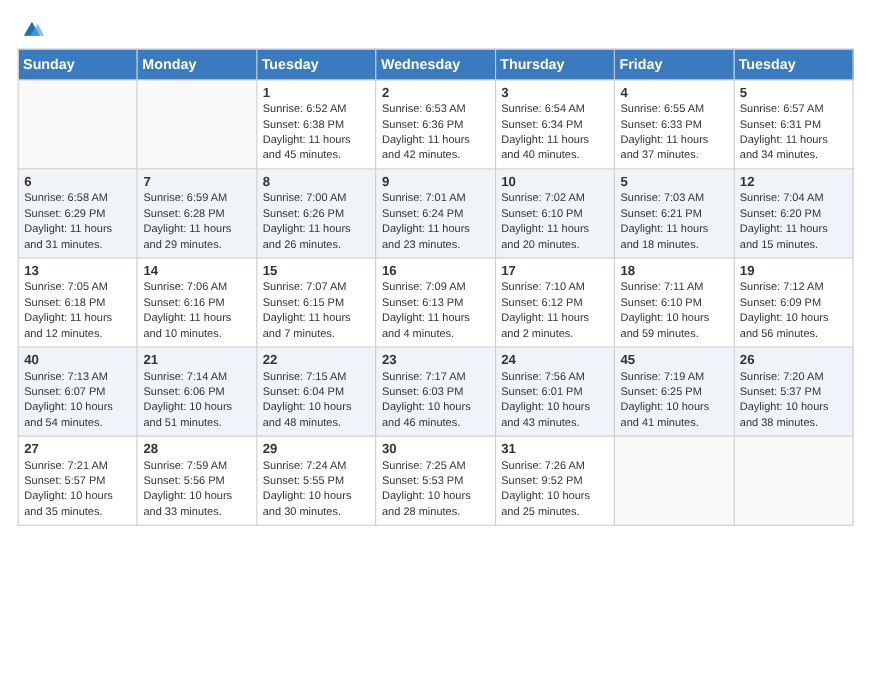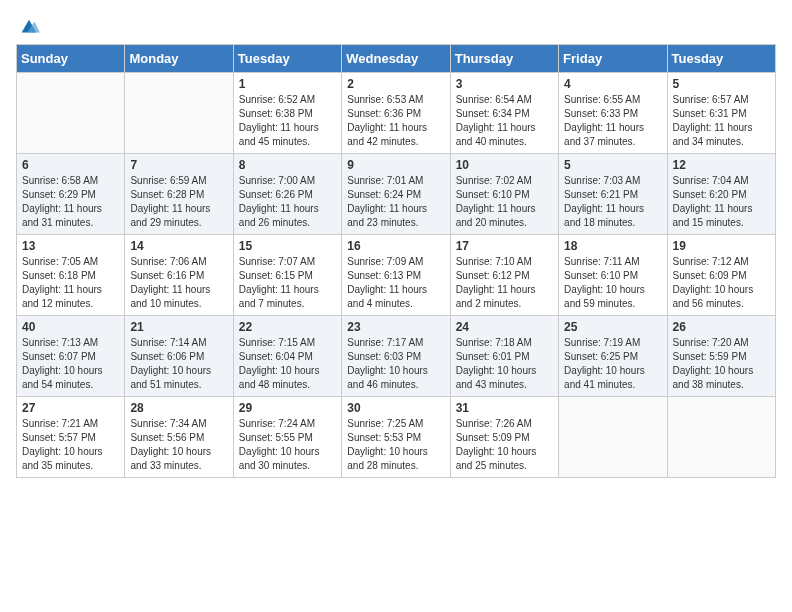--- a/index.html
+++ b/index.html
@@ -268,65 +268,65 @@
 Daylight: 10 hours and 48 minutes.</div>
         </td>
         <td>
           <span class="day-num">23</span>
           <div class="day-info">Sunrise: 7:17 AM
 Sunset: 6:03 PM
 Daylight: 10 hours and 46 minutes.</div>
         </td>
         <td>
           <span class="day-num">24</span>
-          <div class="day-info">Sunrise: 7:18 AM
+          <div class="day-info">Sunrise: 7:56 AM
 Sunset: 6:01 PM
 Daylight: 10 hours and 43 minutes.</div>
         </td>
         <td>
-          <span class="day-num">25</span>
+          <span class="day-num">45</span>
           <div class="day-info">Sunrise: 7:19 AM
 Sunset: 6:25 PM
 Daylight: 10 hours and 41 minutes.</div>
         </td>
         <td>
           <span class="day-num">26</span>
           <div class="day-info">Sunrise: 7:20 AM
-Sunset: 5:59 PM
+Sunset: 5:37 PM
 Daylight: 10 hours and 38 minutes.</div>
         </td>
       </tr>
       <tr>
         <td>
           <span class="day-num">27</span>
           <div class="day-info">Sunrise: 7:21 AM
 Sunset: 5:57 PM
 Daylight: 10 hours and 35 minutes.</div>
         </td>
         <td>
           <span class="day-num">28</span>
-          <div class="day-info">Sunrise: 7:34 AM
+          <div class="day-info">Sunrise: 7:59 AM
 Sunset: 5:56 PM
 Daylight: 10 hours and 33 minutes.</div>
         </td>
         <td>
           <span class="day-num">29</span>
           <div class="day-info">Sunrise: 7:24 AM
 Sunset: 5:55 PM
 Daylight: 10 hours and 30 minutes.</div>
         </td>
         <td>
           <span class="day-num">30</span>
           <div class="day-info">Sunrise: 7:25 AM
 Sunset: 5:53 PM
 Daylight: 10 hours and 28 minutes.</div>
         </td>
         <td>
           <span class="day-num">31</span>
           <div class="day-info">Sunrise: 7:26 AM
-Sunset: 5:09 PM
+Sunset: 9:52 PM
 Daylight: 10 hours and 25 minutes.</div>
         </td>
         <td class="empty"></td>
         <td class="empty"></td>
       </tr>
     </tbody>
 </table>
 
 </body></html>

